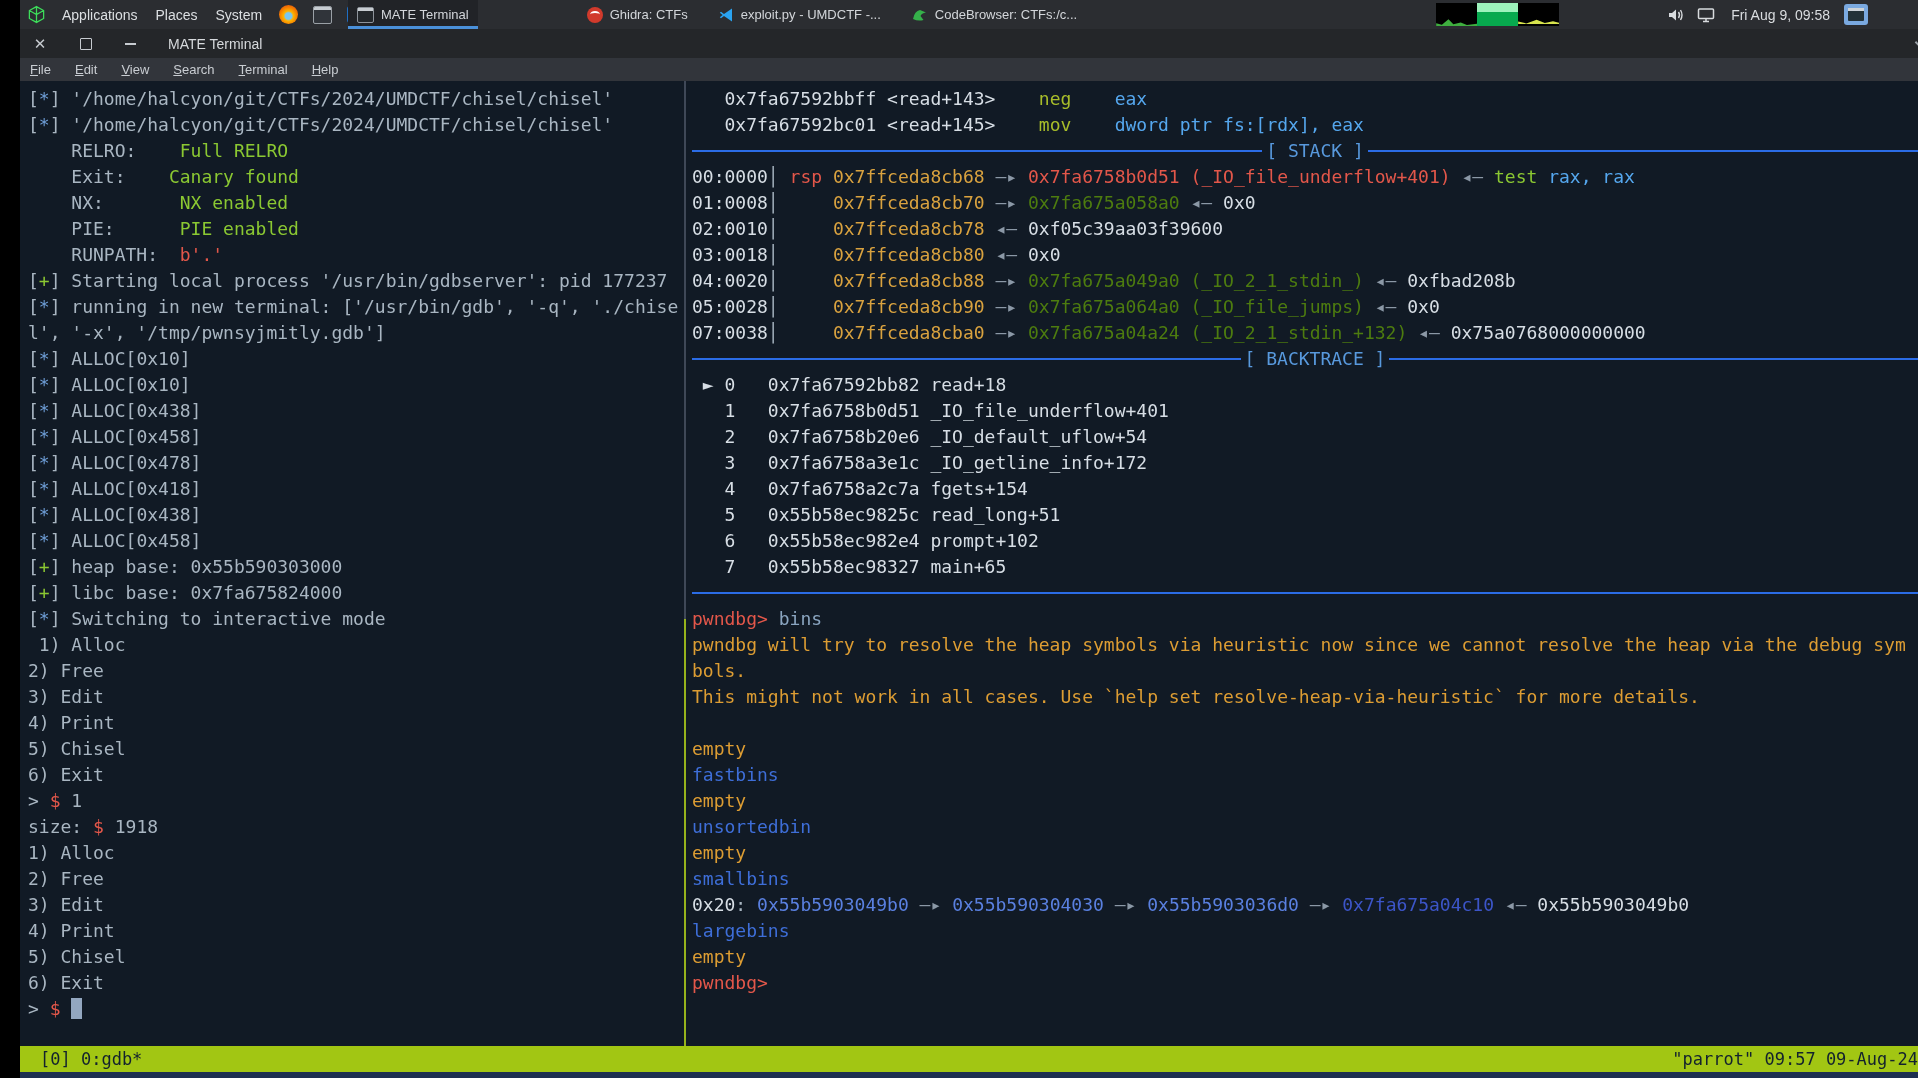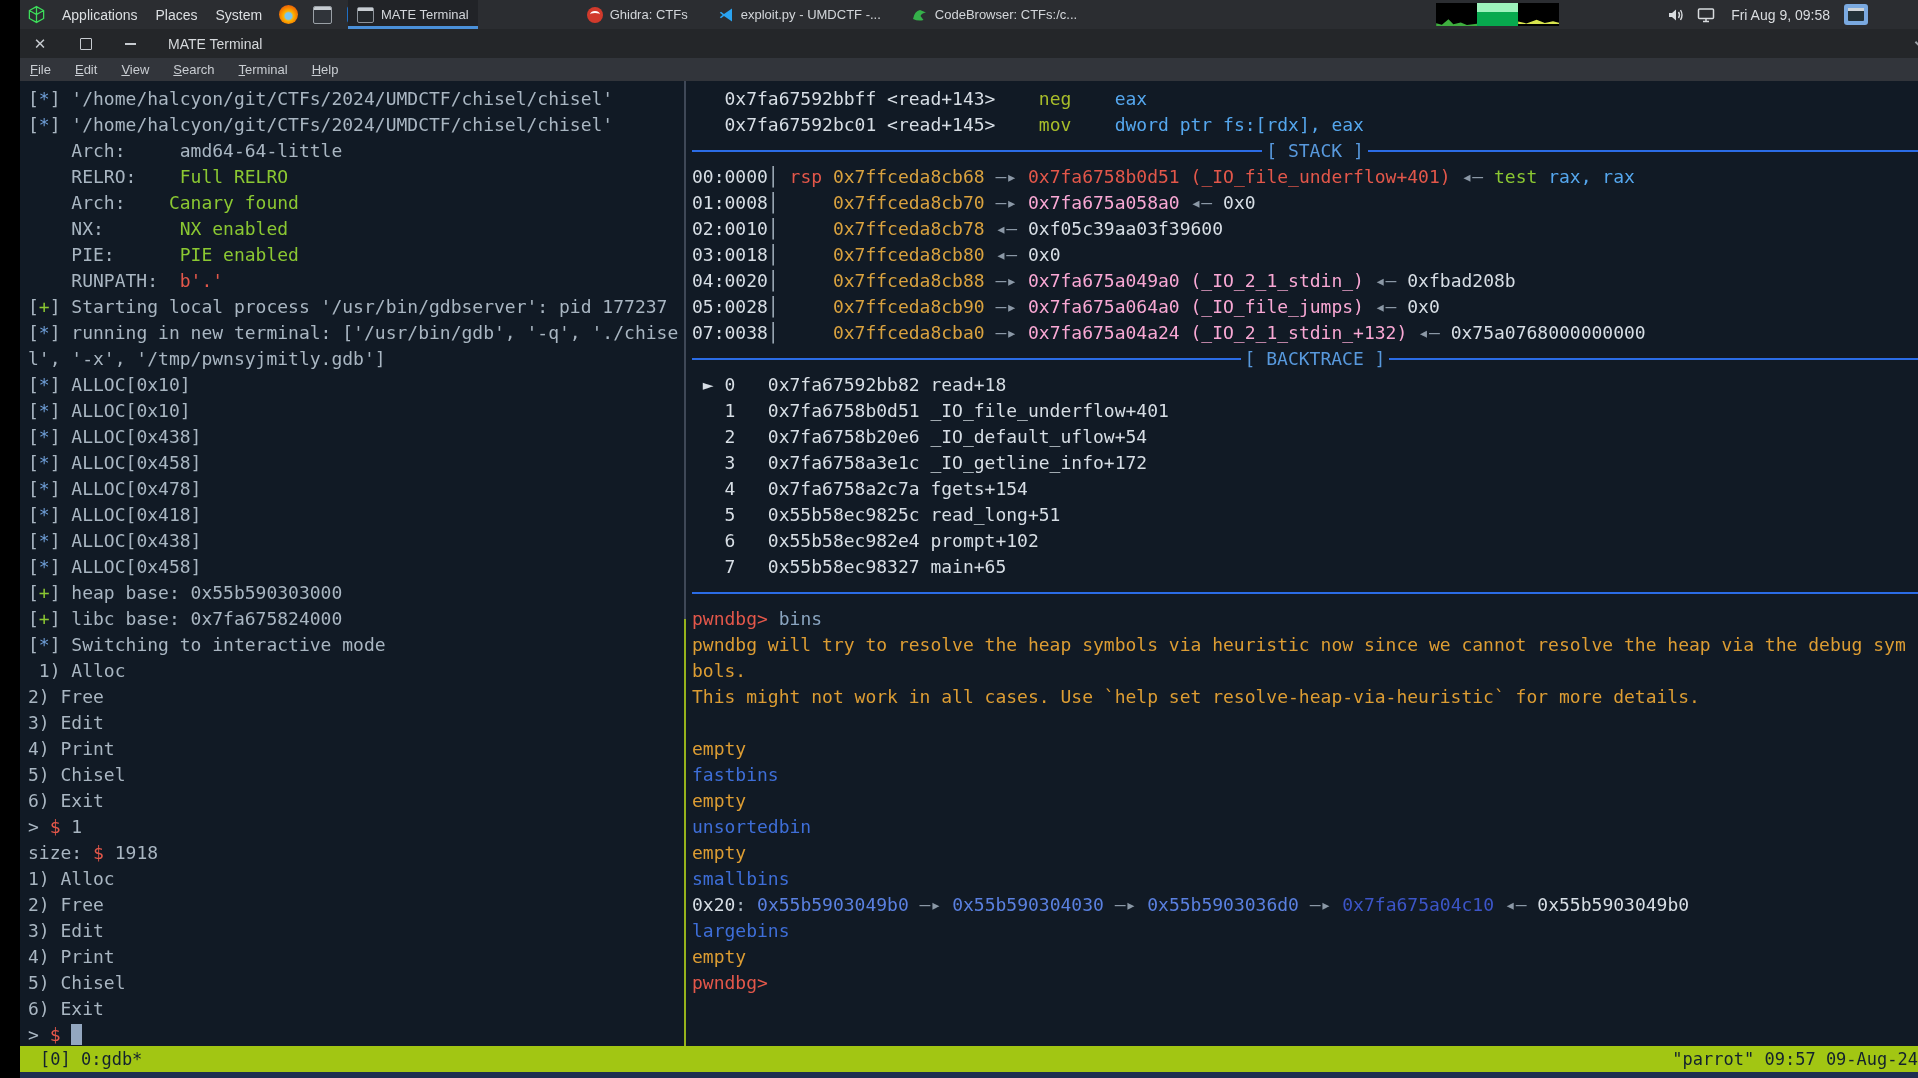--- a/index.html
+++ b/index.html
@@ -73,21 +73,21 @@
   .term{position:absolute;left:0;top:81px;width:1918px;height:965px;background:#111a25;
         font-family:"DejaVu Sans Mono",monospace;font-size:18px;}
   .pane{position:absolute;top:5px;}
   .pane-left{left:8px;width:652px;}
   .pane-right{left:672px;width:1246px;}
   .tl{height:26px;line-height:26px;white-space:pre;overflow:hidden;}
   .divider-top{position:absolute;left:664px;top:0;width:2px;height:538px;background:#3f4857;}
   .divider-bottom{position:absolute;left:664px;top:538px;width:2px;height:427px;background:#97b31c;}
 
   .c-fg{color:#a9b6c2}.c-w{color:#d7dee5}.c-star{color:#6f9fd8}.c-lime{color:#8bc832}
-  .c-red{color:#e3574a}.c-gold{color:#d9a23f}.c-purple{color:#f9a8d4}.c-dim{color:#8b98a6}
+  .c-red{color:#e3574a}.c-gold{color:#d9a23f}.c-purple{color:#4d7c0f}.c-dim{color:#8b98a6}
   .c-mnem{color:#a8bd2a}.c-opblue{color:#55a7ee}.c-warn{color:#dd9d33}.c-bins{color:#3e6ed8}
   .c-heap{color:#5a80e0}.c-navy{color:#3c55c8}.c-cmd{color:#8aa5c0}
   .c-cur{background:#93a7c0;color:#93a7c0}
 
   .tl.rule{display:flex;align-items:center;}
   .rl{flex:1;height:2px;background:#2b6ce6;}
   .rlabel{color:#5899dd;padding:0 4px;text-align:right;}
 
   
   .statusbar{position:absolute;left:0;top:1046px;width:1918px;height:26px;background:#a2c613;
@@ -200,23 +200,22 @@
     <span class="mb-item">View</span>
     <span class="mb-item">Search</span>
     <span class="mb-item">Terminal</span>
     <span class="mb-item">Help</span>
   </div>
 
   <div class="term">
     <div class="pane pane-left" id="pane-left">
         <div class="tl"><span class="c-fg">[</span><span class="c-star">*</span><span class="c-fg">] '/home/halcyon/git/CTFs/2024/UMDCTF/chisel/chisel'</span></div>
         <div class="tl"><span class="c-fg">[</span><span class="c-star">*</span><span class="c-fg">] '/home/halcyon/git/CTFs/2024/UMDCTF/chisel/chisel'</span></div>
-        <div class="tl"><span class="c-fg">    Arch:     amd64-64-little</span></div>
         <div class="tl"><span class="c-fg">    RELRO:    </span><span class="c-lime">Full RELRO</span></div>
-        <div class="tl"><span class="c-fg">    Arch:    </span><span class="c-lime">Canary found</span></div>
+        <div class="tl"><span class="c-fg">    Exit:    </span><span class="c-lime">Canary found</span></div>
         <div class="tl"><span class="c-fg">    NX:       </span><span class="c-lime">NX enabled</span></div>
         <div class="tl"><span class="c-fg">    PIE:      </span><span class="c-lime">PIE enabled</span></div>
         <div class="tl"><span class="c-fg">    RUNPATH:  </span><span class="c-red">b'.'</span></div>
         <div class="tl"><span class="c-fg">[</span><span class="c-lime">+</span><span class="c-fg">] Starting local process '/usr/bin/gdbserver': pid 177237</span></div>
         <div class="tl"><span class="c-fg">[</span><span class="c-star">*</span><span class="c-fg">] running in new terminal: ['/usr/bin/gdb', '-q', './chise</span></div>
         <div class="tl"><span class="c-fg">l', '-x', '/tmp/pwnsyjmitly.gdb']</span></div>
         <div class="tl"><span class="c-fg">[</span><span class="c-star">*</span><span class="c-fg">] ALLOC[0x10]</span></div>
         <div class="tl"><span class="c-fg">[</span><span class="c-star">*</span><span class="c-fg">] ALLOC[0x10]</span></div>
         <div class="tl"><span class="c-fg">[</span><span class="c-star">*</span><span class="c-fg">] ALLOC[0x438]</span></div>
         <div class="tl"><span class="c-fg">[</span><span class="c-star">*</span><span class="c-fg">] ALLOC[0x458]</span></div>

